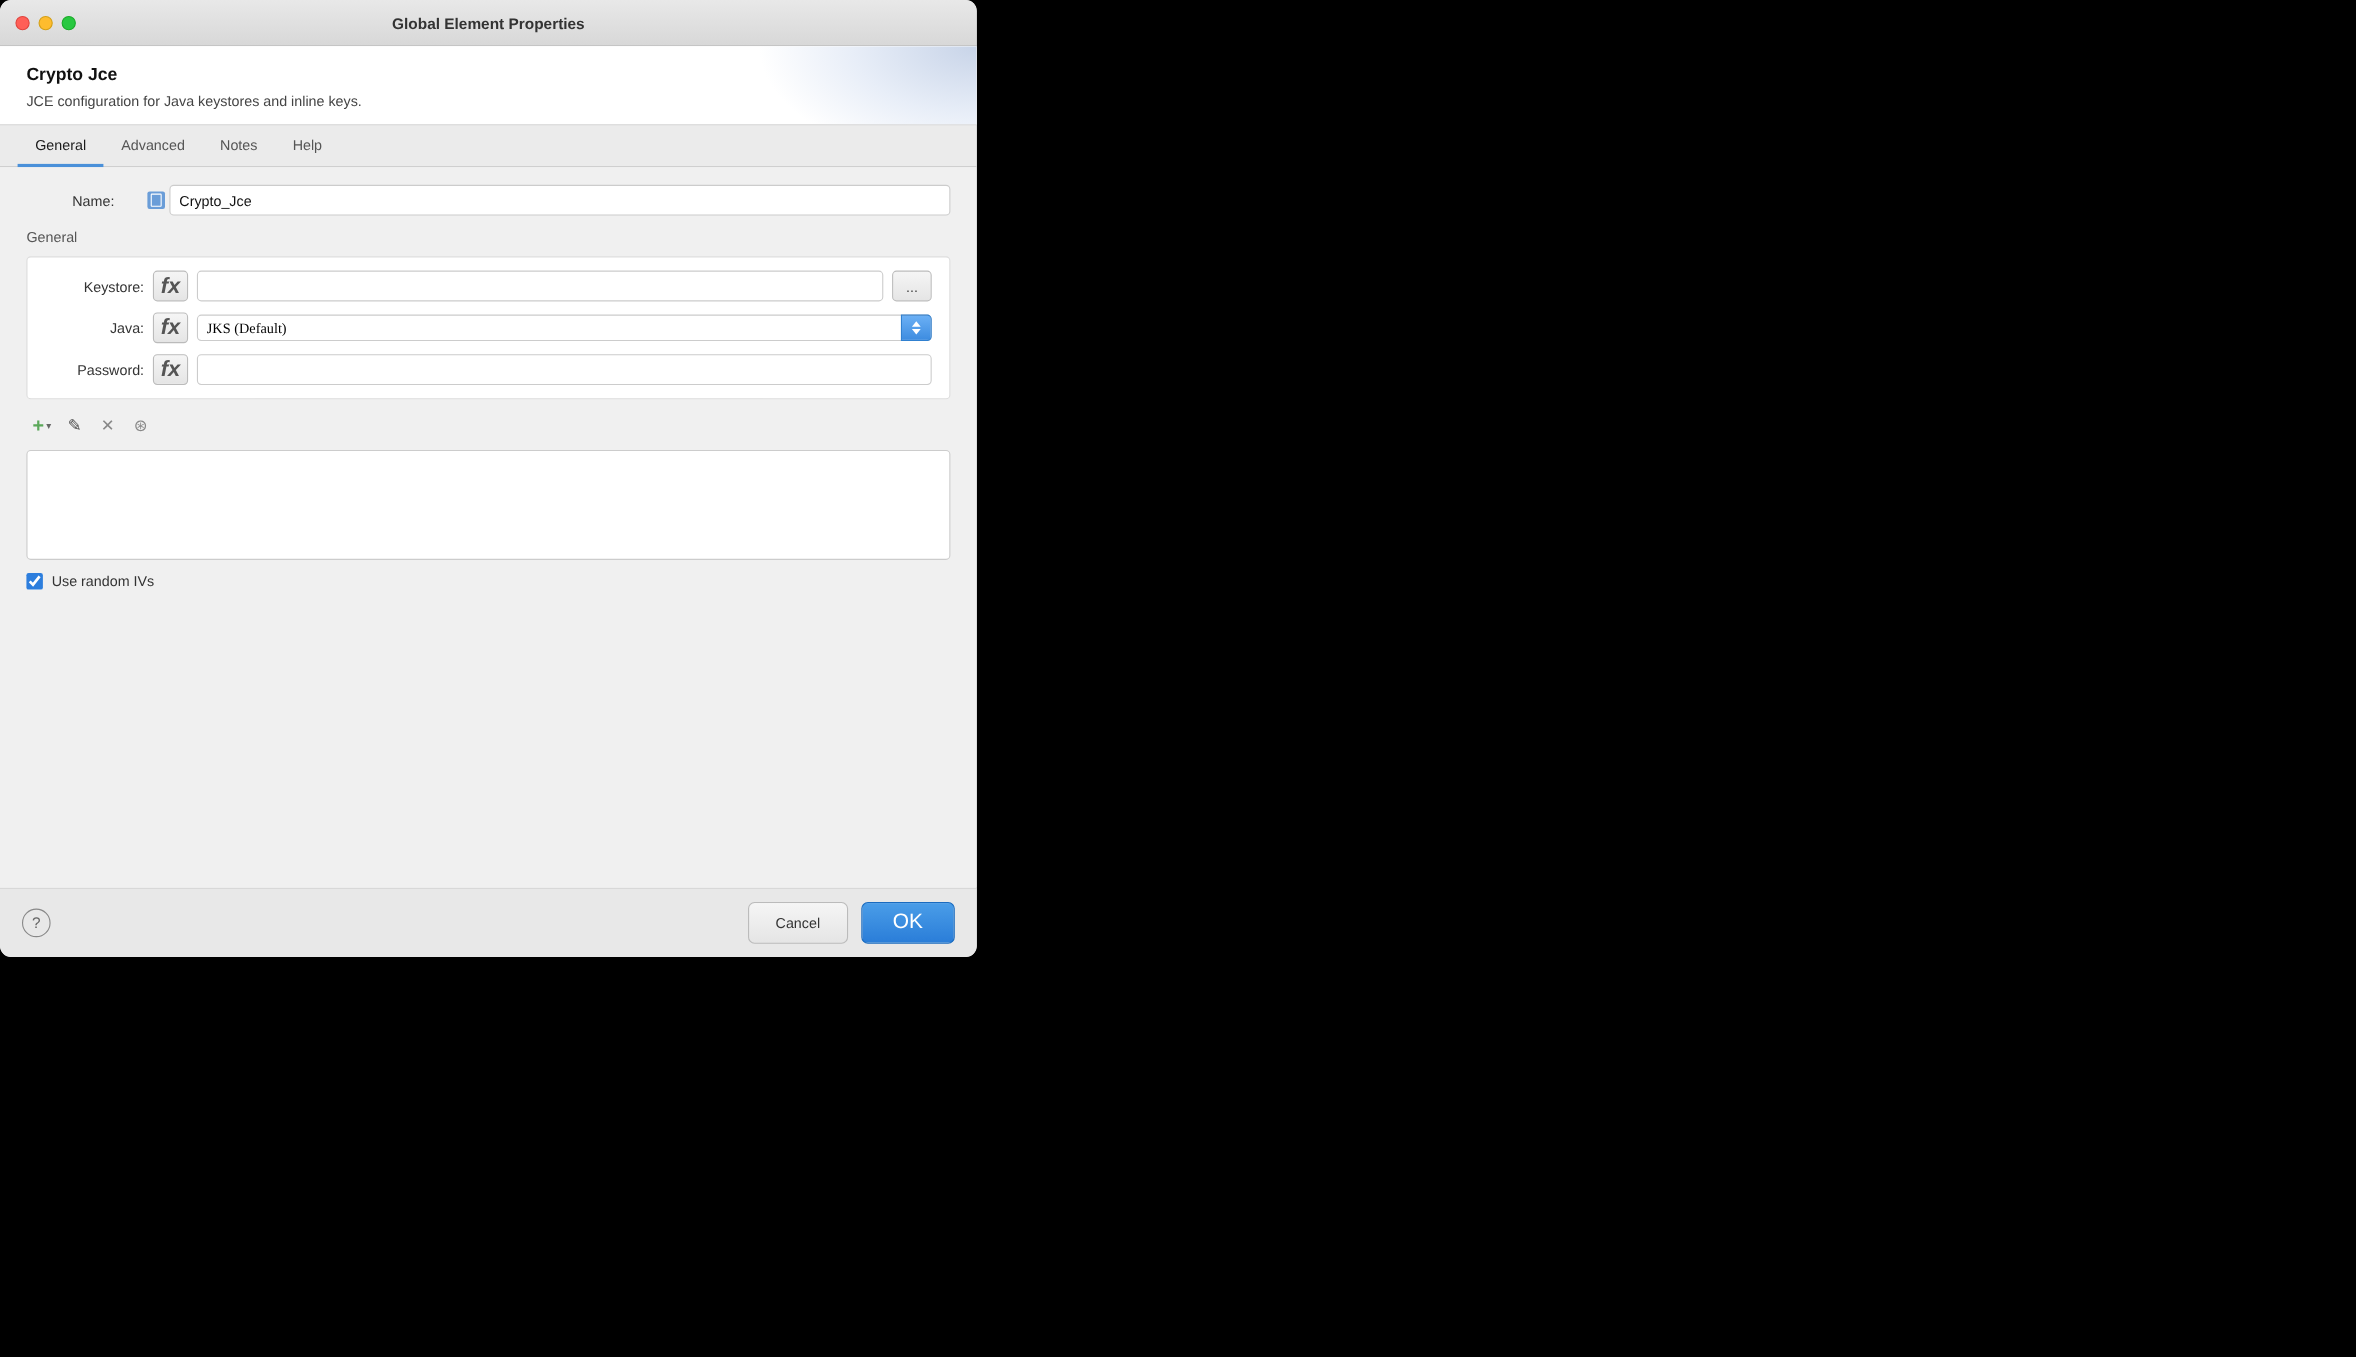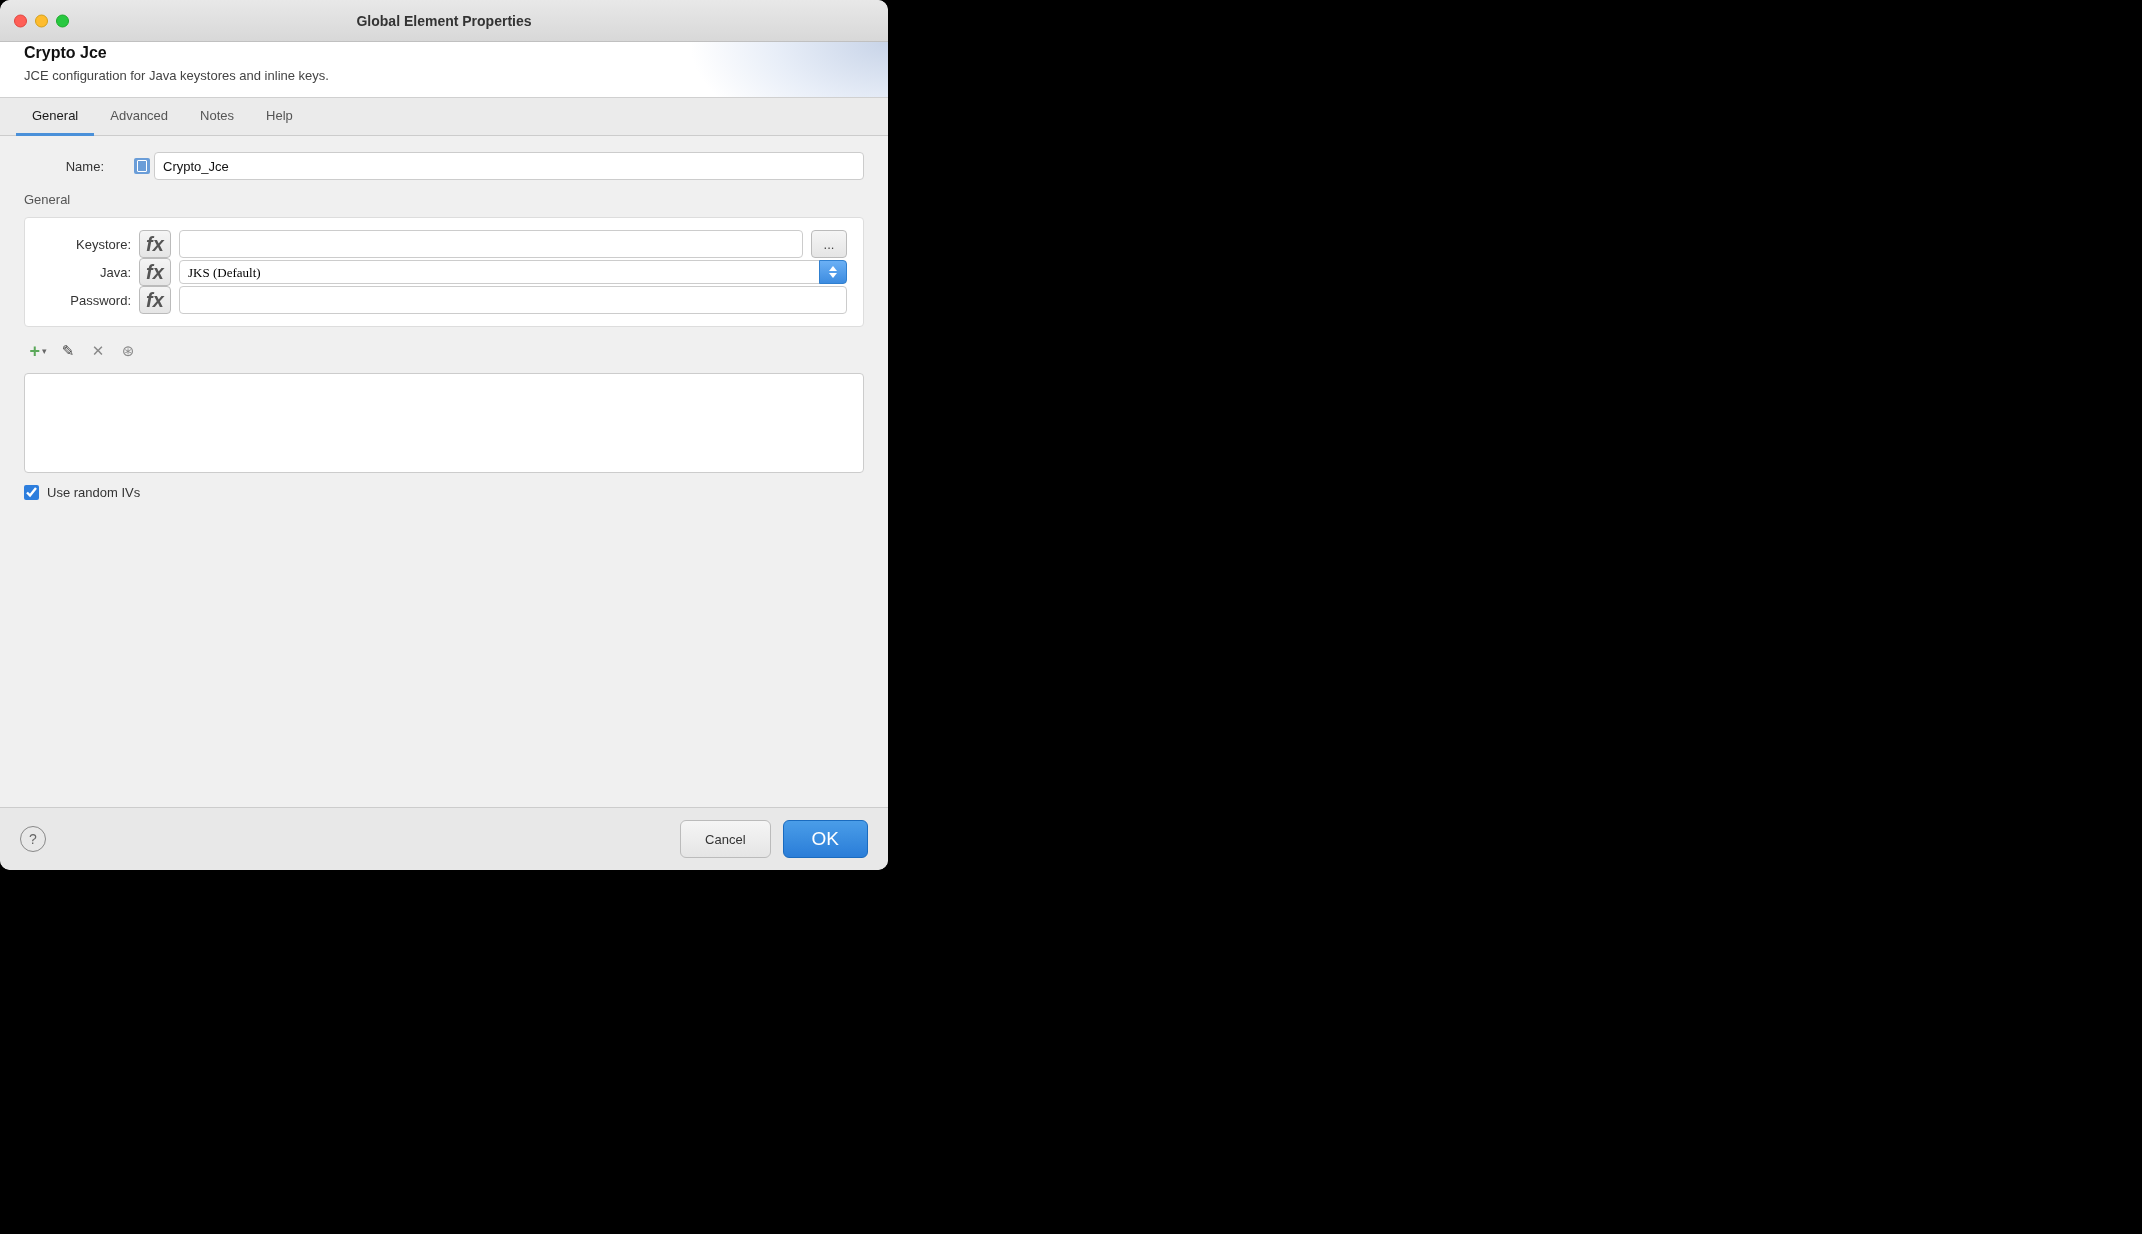--- a/index.html
+++ b/index.html
@@ -61,21 +61,21 @@
 
     .title-bar-text {
       font-size: 14px;
       font-weight: 600;
       color: #333;
     }
 
     
     .top-content {
       background: #fff;
-      padding: 2px 24px 14px;
+      padding: 18px 24px 14px;
       border-bottom: 1px solid #d0d0d0;
       position: relative;
       overflow: hidden;
     }
 
     .top-content-bg {
       position: absolute;
       right: 0;
       top: 0;
       width: 200px;
@@ -195,20 +195,21 @@
       border: 1px solid #ddd;
       border-radius: 4px;
       padding: 12px 16px;
       margin-bottom: 10px;
     }
 
     .form-row {
       display: flex;
       align-items: center;
       gap: 8px;
+      margin-bottom: 10px;
     }
 
     .form-row:last-child {
       margin-bottom: 0;
     }
 
     .form-label {
       font-size: 13px;
       color: #333;
       min-width: 90px;

